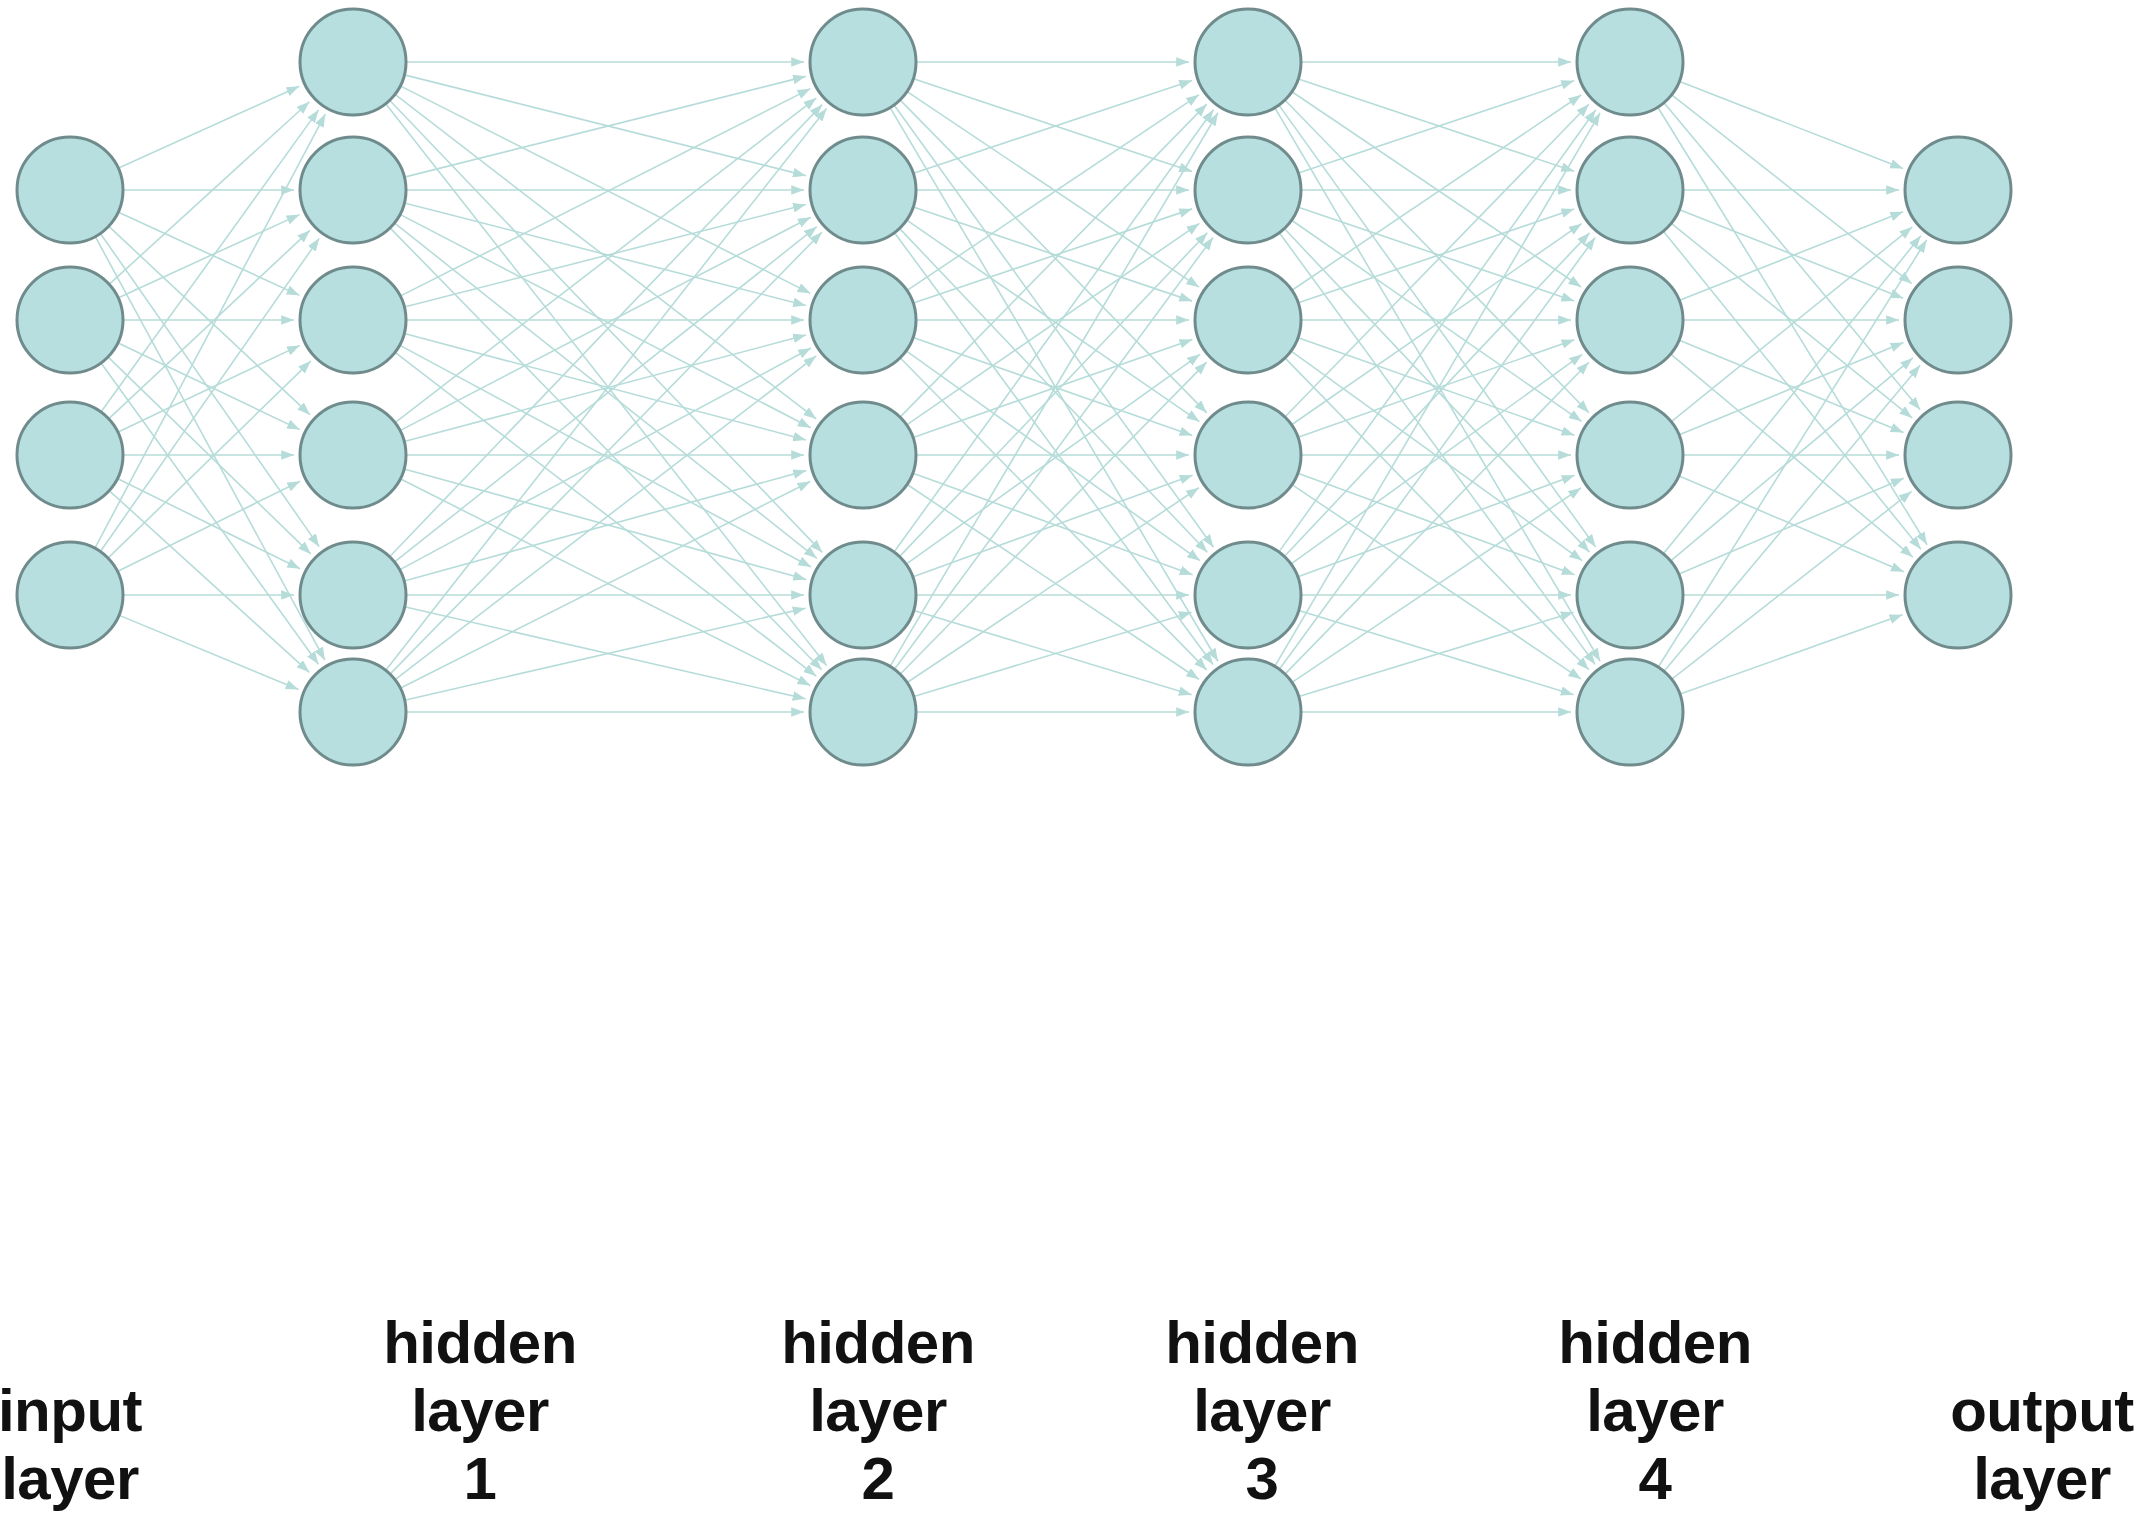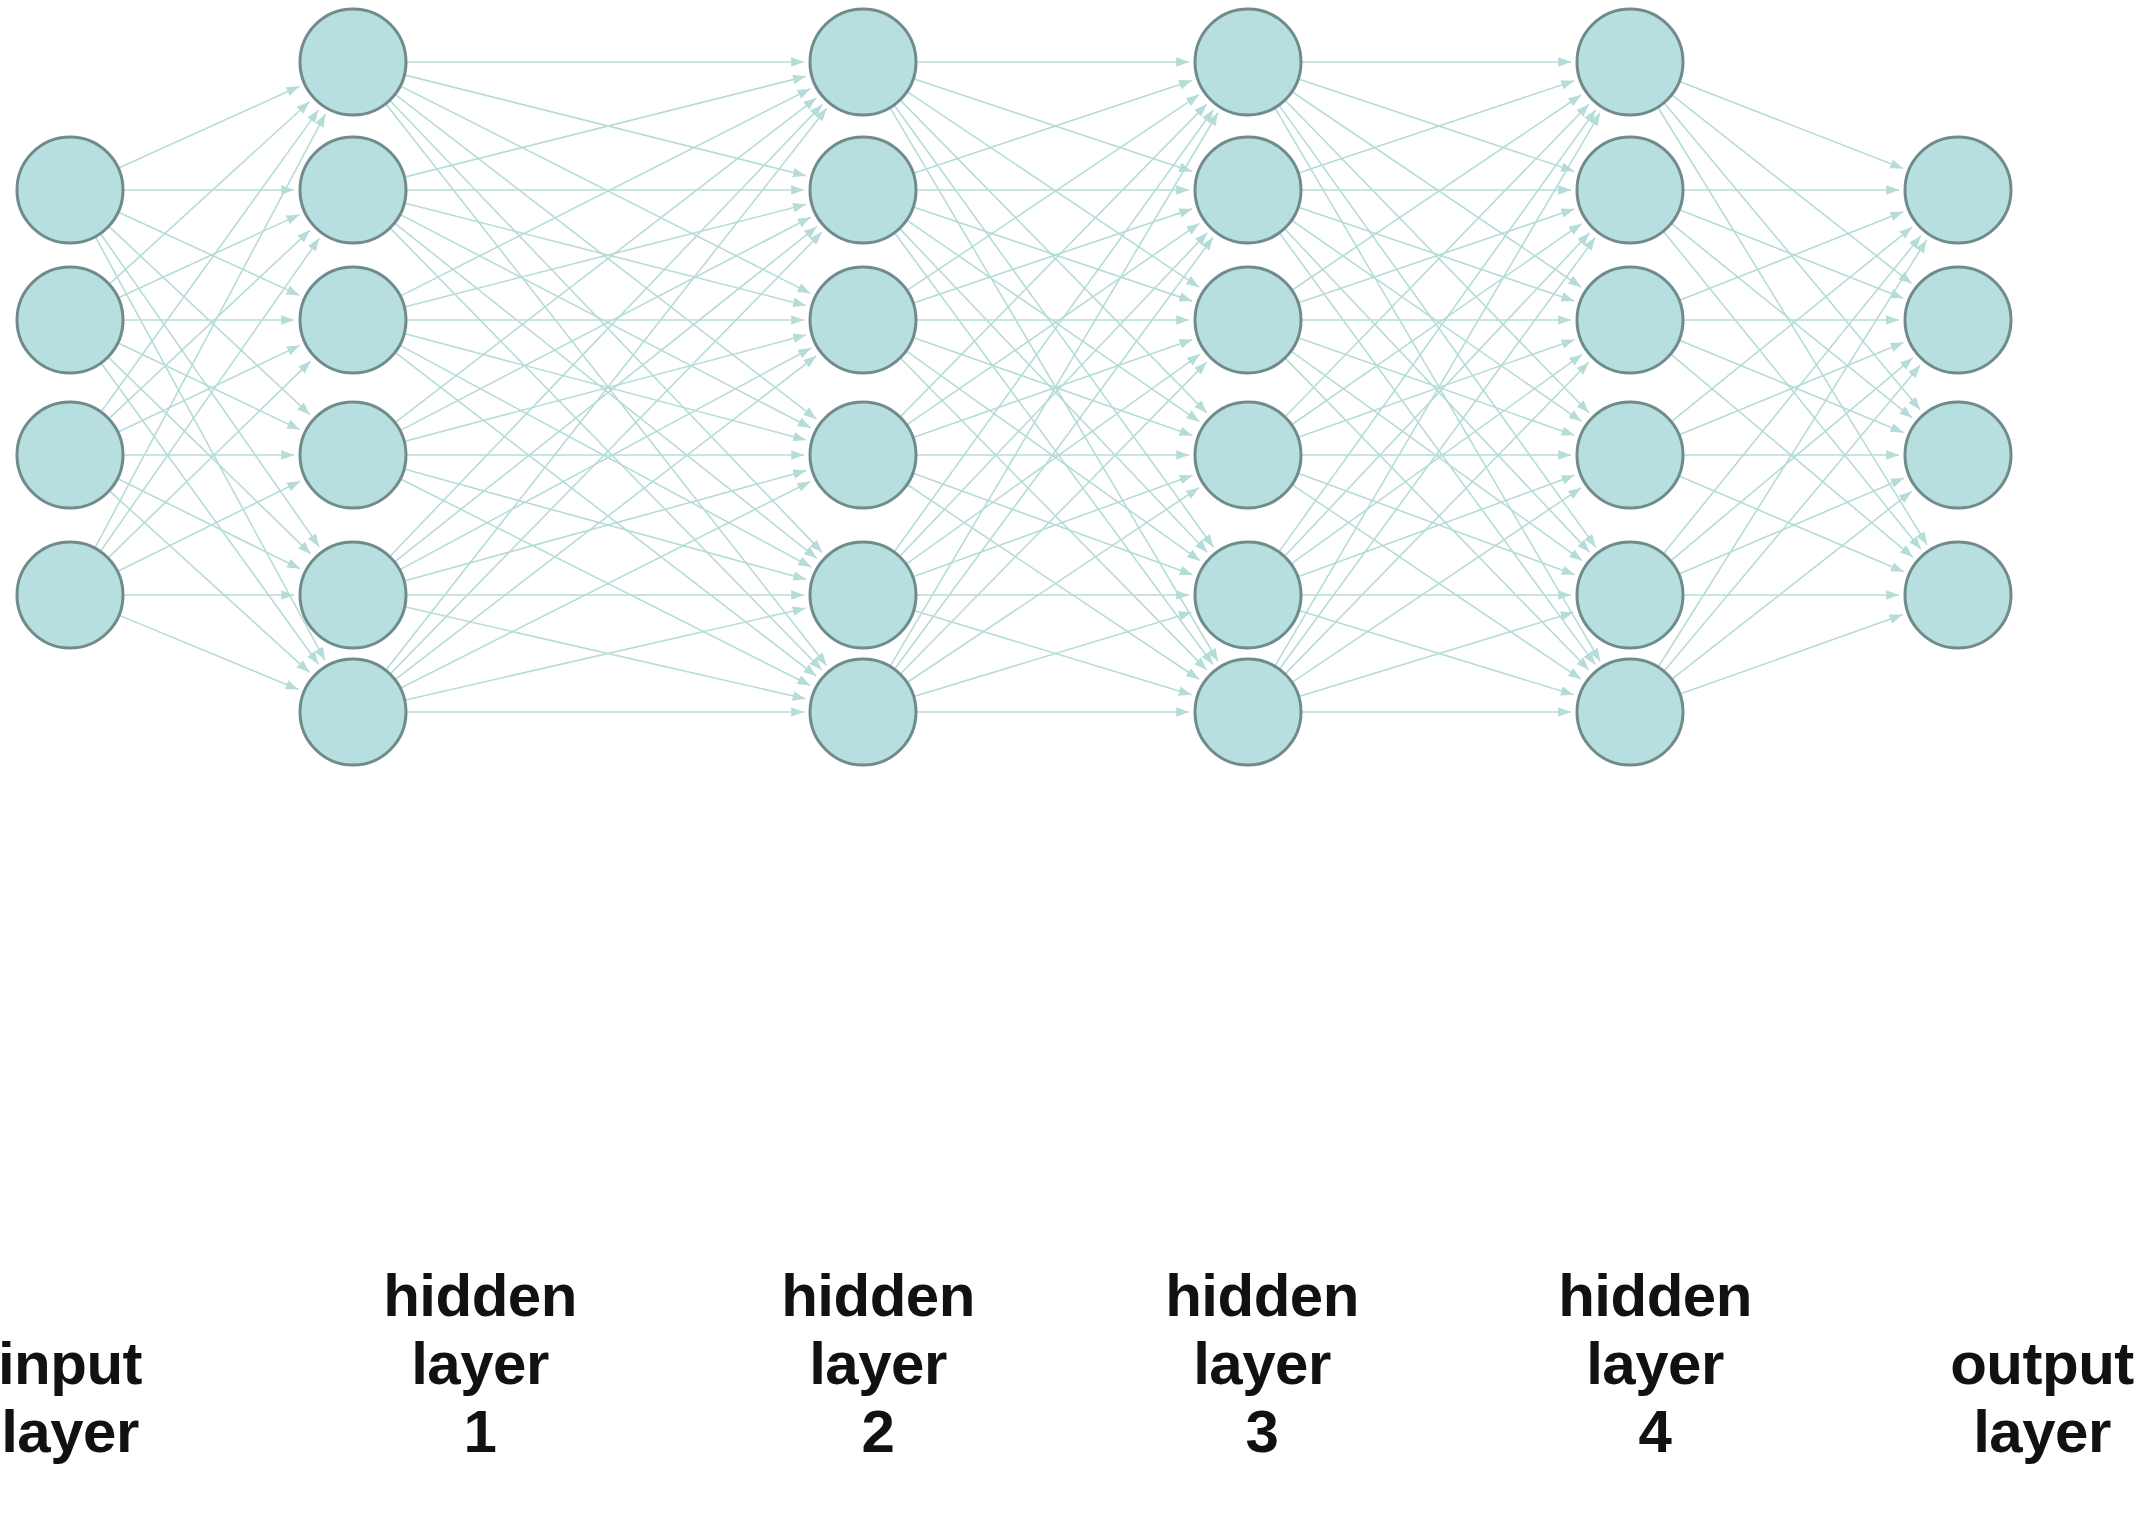--- a/index.html
+++ b/index.html
@@ -30,20 +30,21 @@
     position: absolute;
     text-align: center;
     font-family: "Liberation Sans", sans-serif;
     font-weight: bold;
     font-size: 60px;
     line-height: 1.13;
     color: #111111;
     letter-spacing: -0.5px;
     white-space: pre-line;
     user-select: none;
+    margin-top: 47px;
   }
 </style>
 </head>
 <body>
 
 <div id="diagram-root">
   <svg id="network-svg" viewBox="0 0 2139 1532" preserveAspectRatio="none" xmlns="http://www.w3.org/2000/svg">
     <defs>
       <marker id="edge-arrow" markerWidth="9" markerHeight="9" refX="8" refY="3" orient="auto" markerUnits="strokeWidth">
         <path d="M0,0 L8,3 L0,6 z" fill="#b6dcd9"></path>

